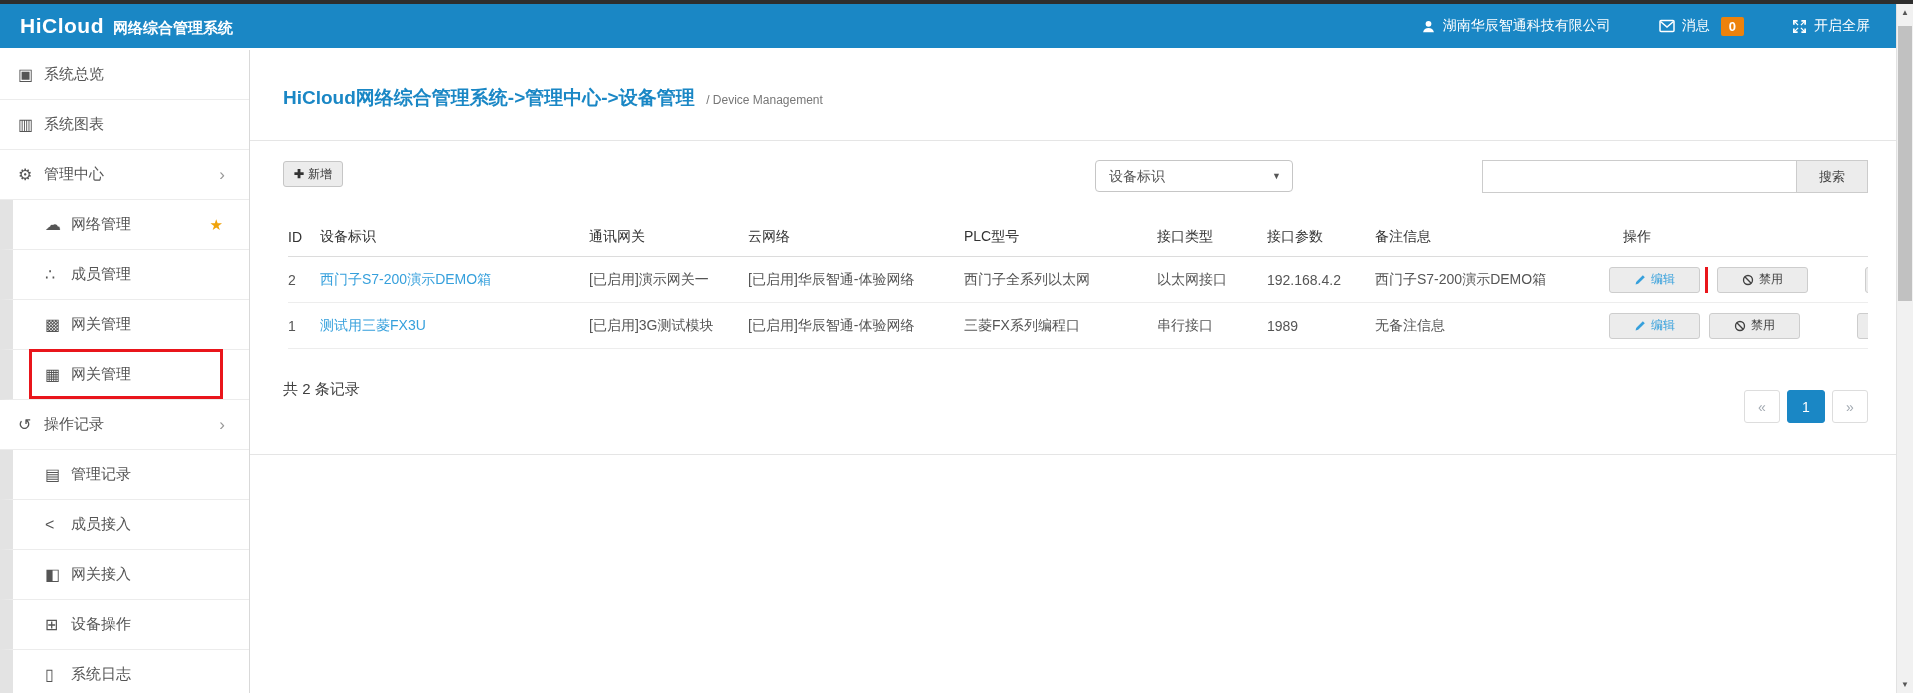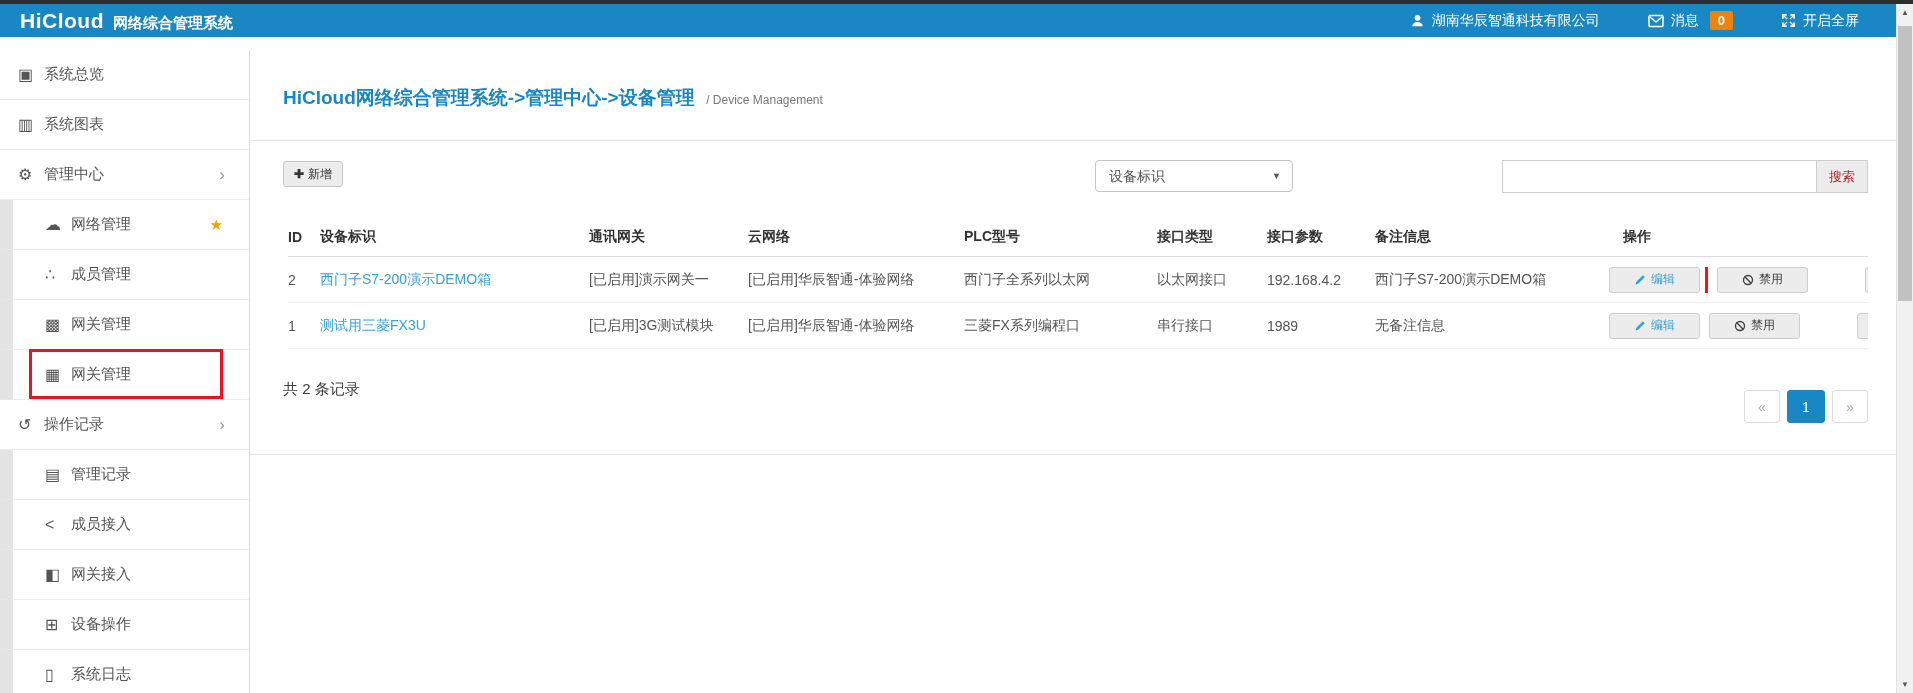--- a/index.html
+++ b/index.html
@@ -7,23 +7,23 @@
   .screen {
     position: relative; width: 1913px; height: 693px;
     background: #fff; overflow: hidden;
     font-family: "Liberation Sans", sans-serif; color:#555;
   }
   
   .topstrip { position:absolute; top:0; left:0; right:0; height:4px; background:#2e2e2e; }
 
   
   .navbar {
-    position:absolute; top:4px; left:0; right:17px; height:33px;
+    position:absolute; top:4px; left:0; right:17px; height:44px;
     background:#1a87c5; color:#fff; display:flex; align-items:center;
-    justify-content:space-between; padding:0 37px 0 20px;
+    justify-content:space-between; padding:0 26px 0 20px;
   }
   .brand { display:flex; align-items:baseline; gap:9px; }
   .brand-main { font-size:21px; font-weight:bold; letter-spacing:.5px; }
   .brand-suffix { font-size:15px; font-weight:bold; }
   .nav-right { display:flex; align-items:center; gap:48px; font-size:14px; }
   .nav-item { display:flex; align-items:center; gap:7px; cursor:pointer; }
   .badge {
     background:#ed820c; color:#fff; font-weight:bold; font-size:13px;
     padding:2px 8px; margin-left:4px; border-radius:2px;
   }
@@ -72,33 +72,33 @@
     background:#fff; border:1px solid #c6c6c6; border-radius:4px;
     font-size:14px; color:#555; line-height:30px; padding-left:13px; cursor:pointer;
   }
   .select .caret { position:absolute; right:11px; top:0; font-size:9px; color:#555; line-height:30px; }
   .search-group { position:absolute; right:28px; top:0; height:33px; display:flex; }
   .search-input {
     width:315px; height:33px; border:1px solid #ccc; padding:0 10px;
     font-size:14px; color:#555; outline:none; font-family:"Liberation Sans", sans-serif;
   }
   .btn-search {
-    width:52px; height:33px; margin-left:-1px; background:#ececec;
-    border:1px solid #ccc; font-size:13px; color:#b91c1c; cursor:pointer;
+    width:72px; height:33px; margin-left:-1px; background:#ececec;
+    border:1px solid #ccc; font-size:13px; color:#404040; cursor:pointer;
     font-family:"Liberation Sans", sans-serif;
   }
 
   
   .dtable { position:absolute; top:168px; left:0; right:0; padding:0 28px 0 38px; }
   .trow {
     display:grid;
     grid-template-columns:32px 269px 159px 216px 193px 110px 108px 248px 1fr;
     align-items:center;
   }
-  .thead { height:39px; font-size:14px; font-weight:bold; color:#333; border-bottom:1px solid #dcdcdc; }
+  .thead { height:39px; font-size:14px; font-weight:normal; color:#333; border-bottom:1px solid #dcdcdc; }
   .tr { height:46px; font-size:14px; color:#555; border-bottom:1px solid #ededed; }
   .cell { padding-right:8px; white-space:nowrap; overflow:hidden; }
   .dev-link { color:#36a0dc; cursor:pointer; text-decoration:none; }
   .cell-actions { display:flex; align-items:center; gap:9px; margin-left:-14px; }
   .abtn {
     height:26px; padding:0 24px; display:inline-flex; align-items:center; gap:5px;
     background:#ececec; border:1px solid #cdcdcd; border-radius:3px;
     font-size:12px; cursor:pointer; font-family:"Liberation Sans", sans-serif; white-space:nowrap;
   }
   .abtn svg { display:block; }

